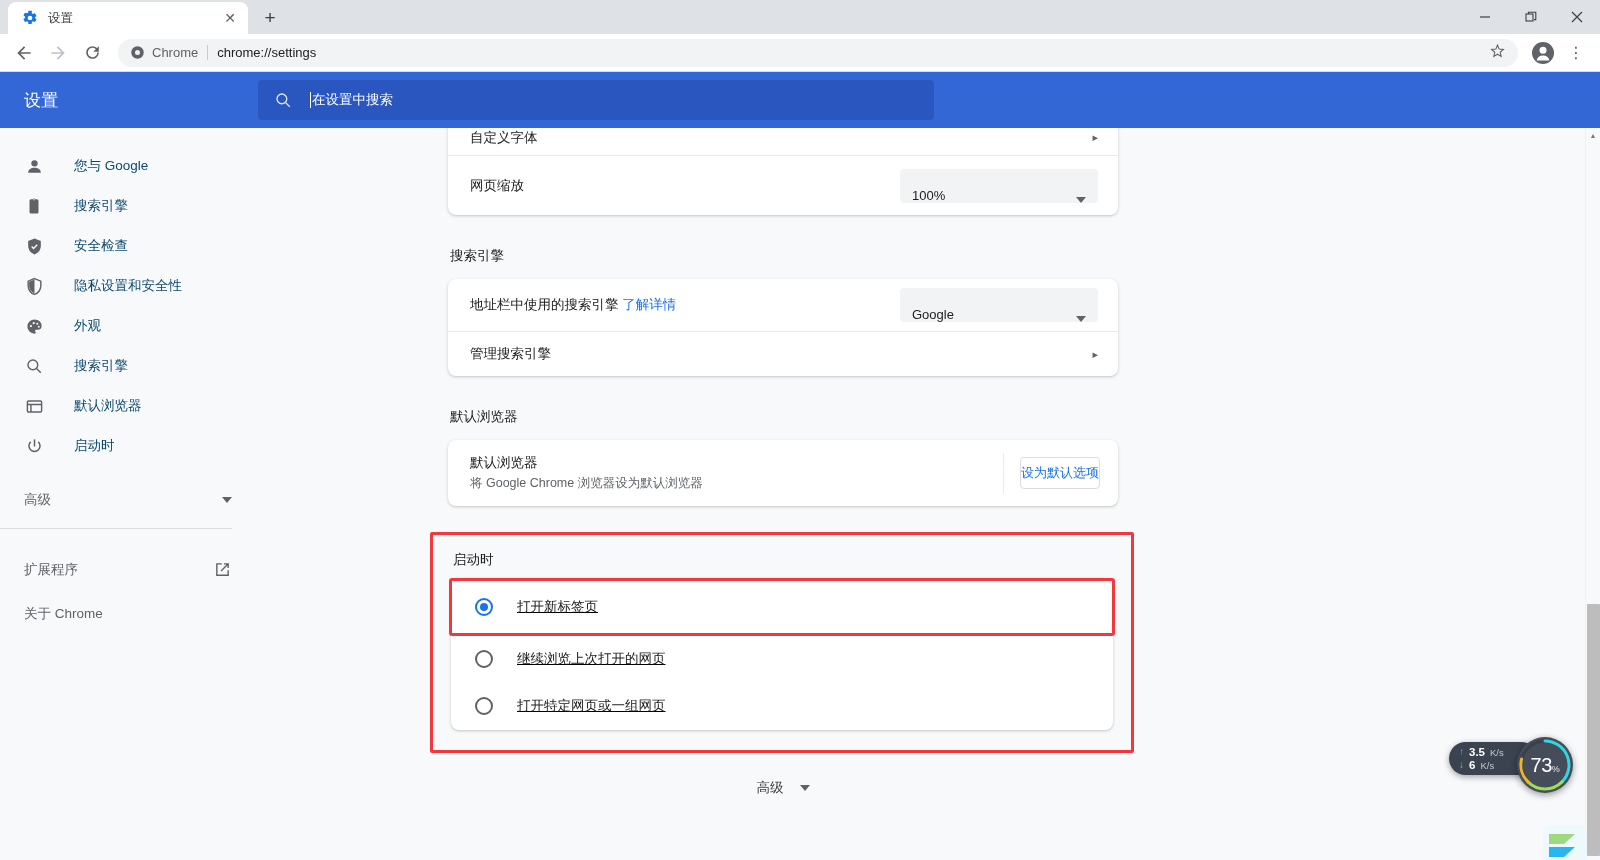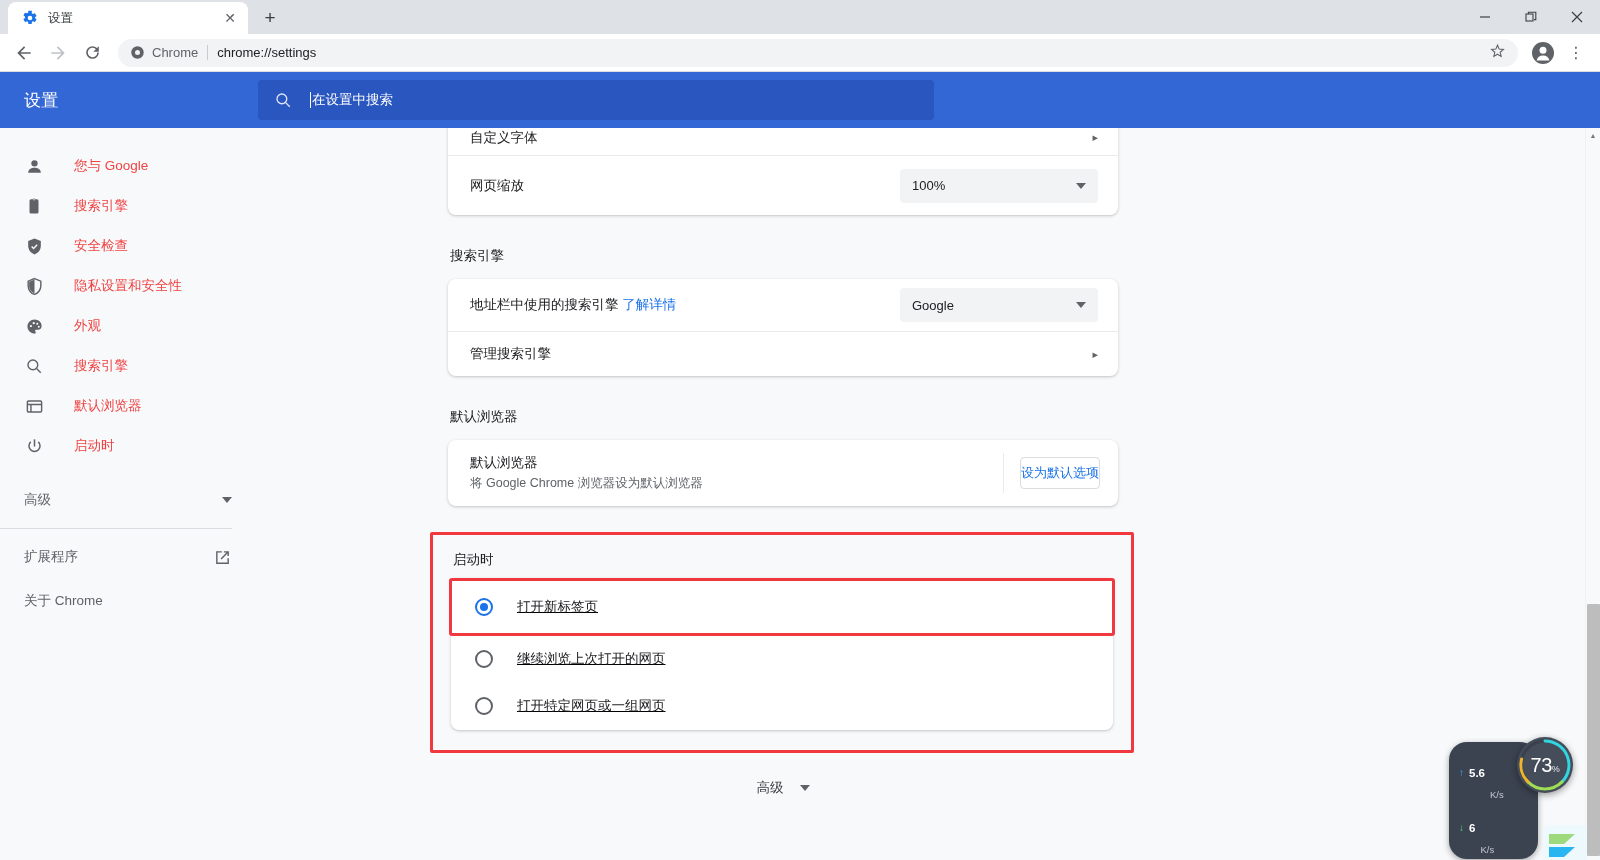--- a/index.html
+++ b/index.html
@@ -102,39 +102,39 @@
     display: flex; overflow: hidden;
   }
 
   
   .sidebar {
     width: 258px; flex: 0 0 258px; background: #f8f9fa;
     padding-top: 18px;
   }
   .nav-item {
     height: 40px; display: flex; align-items: center;
-    padding-left: 24px; gap: 30px; color: #ef4444; font-size: 13.5px;
+    padding-left: 24px; gap: 30px; color: #0c4a6e; font-size: 13.5px;
   }
   .nav-ico {
     width: 20px; height: 20px; flex: 0 0 20px;
     display: flex; align-items: center; justify-content: center;
     color: #5f6368;
   }
   .nav-label { white-space: nowrap; }
   .nav-adv {
     height: 44px; display: flex; align-items: center;
     padding: 0 26px 0 24px; color: #5f6368; font-size: 13.5px;
     margin-top: 12px;
   }
   .nav-adv .nav-label { flex: 1; }
   .nav-divider {
     height: 1px; background: #dadce0; margin: 6px 26px 6px 0;
   }
   .nav-foot {
-    height: 44px; display: flex; align-items: center;
+    height: 44px; display: flex; align-items: flex-end;
     padding: 0 26px 0 24px; color: #5f6368; font-size: 13.5px;
   }
   .nav-foot .nav-label { flex: 1; }
 
   
   .content {
     flex: 1; position: relative; padding-left: 190px; padding-right: 120px;
   }
   .card {
     width: 670px; background: #fff; border-radius: 8px;
@@ -145,21 +145,21 @@
     padding: 0 20px 0 22px; border-bottom: 1px solid #e8eaed;
   }
   .row:last-child { border-bottom: none; }
   .row-label { flex: 1; font-size: 13.5px; color: #202124; }
   .row-sub { font-size: 12.5px; color: #5f6368; margin-top: 3px; }
   .arrow-right {
     color: #5f6368; font-size: 11px; line-height: 1;
   }
   .select-box {
     width: 198px; height: 34px; background: #f1f3f4; border-radius: 4px;
-    display: flex; align-items: center; padding: 0 12px;
+    display: flex; align-items: flex-end; padding: 0 12px;
     font-size: 13px; color: #202124;
   }
   .select-box .v { flex: 1; }
   .caret-down {
     width: 0; height: 0; border-left: 5px solid transparent;
     border-right: 5px solid transparent; border-top: 6px solid #5f6368;
   }
   .section-title {
     font-size: 13.5px; color: #202124; padding: 0 0 14px 2px;
   }
@@ -222,21 +222,21 @@
     box-shadow: 0 2px 6px rgba(0,0,0,.35);
     display: flex; flex-direction: column; gap: 1px;
   }
   .net-line {
     display: flex; align-items: center; gap: 5px; white-space: nowrap;
   }
   .net-line .arr { font-size: 10px; line-height: 1; }
   .arr.up { color: #4aa8ff; }
   .arr.down { color: #4ddb7f; }
   .net-val { color: #fff; font-size: 11.5px; font-weight: bold; }
-  .net-unit { color: #c4c9d2; font-size: 9.5px; margin-top: 43px; }
+  .net-unit { color: #c4c9d2; font-size: 9.5px; }
   .net-gauge {
     position: absolute; left: 68px; top: -5px;
     width: 56px; height: 56px; border-radius: 50%;
     background: #454d5b; box-shadow: 0 2px 7px rgba(0,0,0,.4);
     display: flex; align-items: center; justify-content: center;
   }
   .gauge-ring { position: absolute; inset: 0; }
   .gauge-text { color: #fff; font-size: 20px; position: relative; z-index: 2; letter-spacing: -.5px;}
   .gauge-pct { font-size: 9px; color: #e3e6ea; }
 
@@ -538,21 +538,21 @@
     <div class="scrollbar">
       <div class="sb-arrow">▲</div>
       <div class="sb-thumb"></div>
 
     </div>
 
     <div class="net-widget">
       <div class="net-pill">
         <div class="net-line">
           <span class="arr up">↑</span>
-          <span class="net-val">5.6</span>
+          <span class="net-val">3.5</span>
           <span class="net-unit">K/s</span>
         </div>
         <div class="net-line">
           <span class="arr down">↓</span>
           <span class="net-val">6</span>
           <span class="net-unit">K/s</span>
         </div>
       </div>
       <div class="net-gauge">
         <svg class="gauge-ring" viewBox="0 0 56 56">

